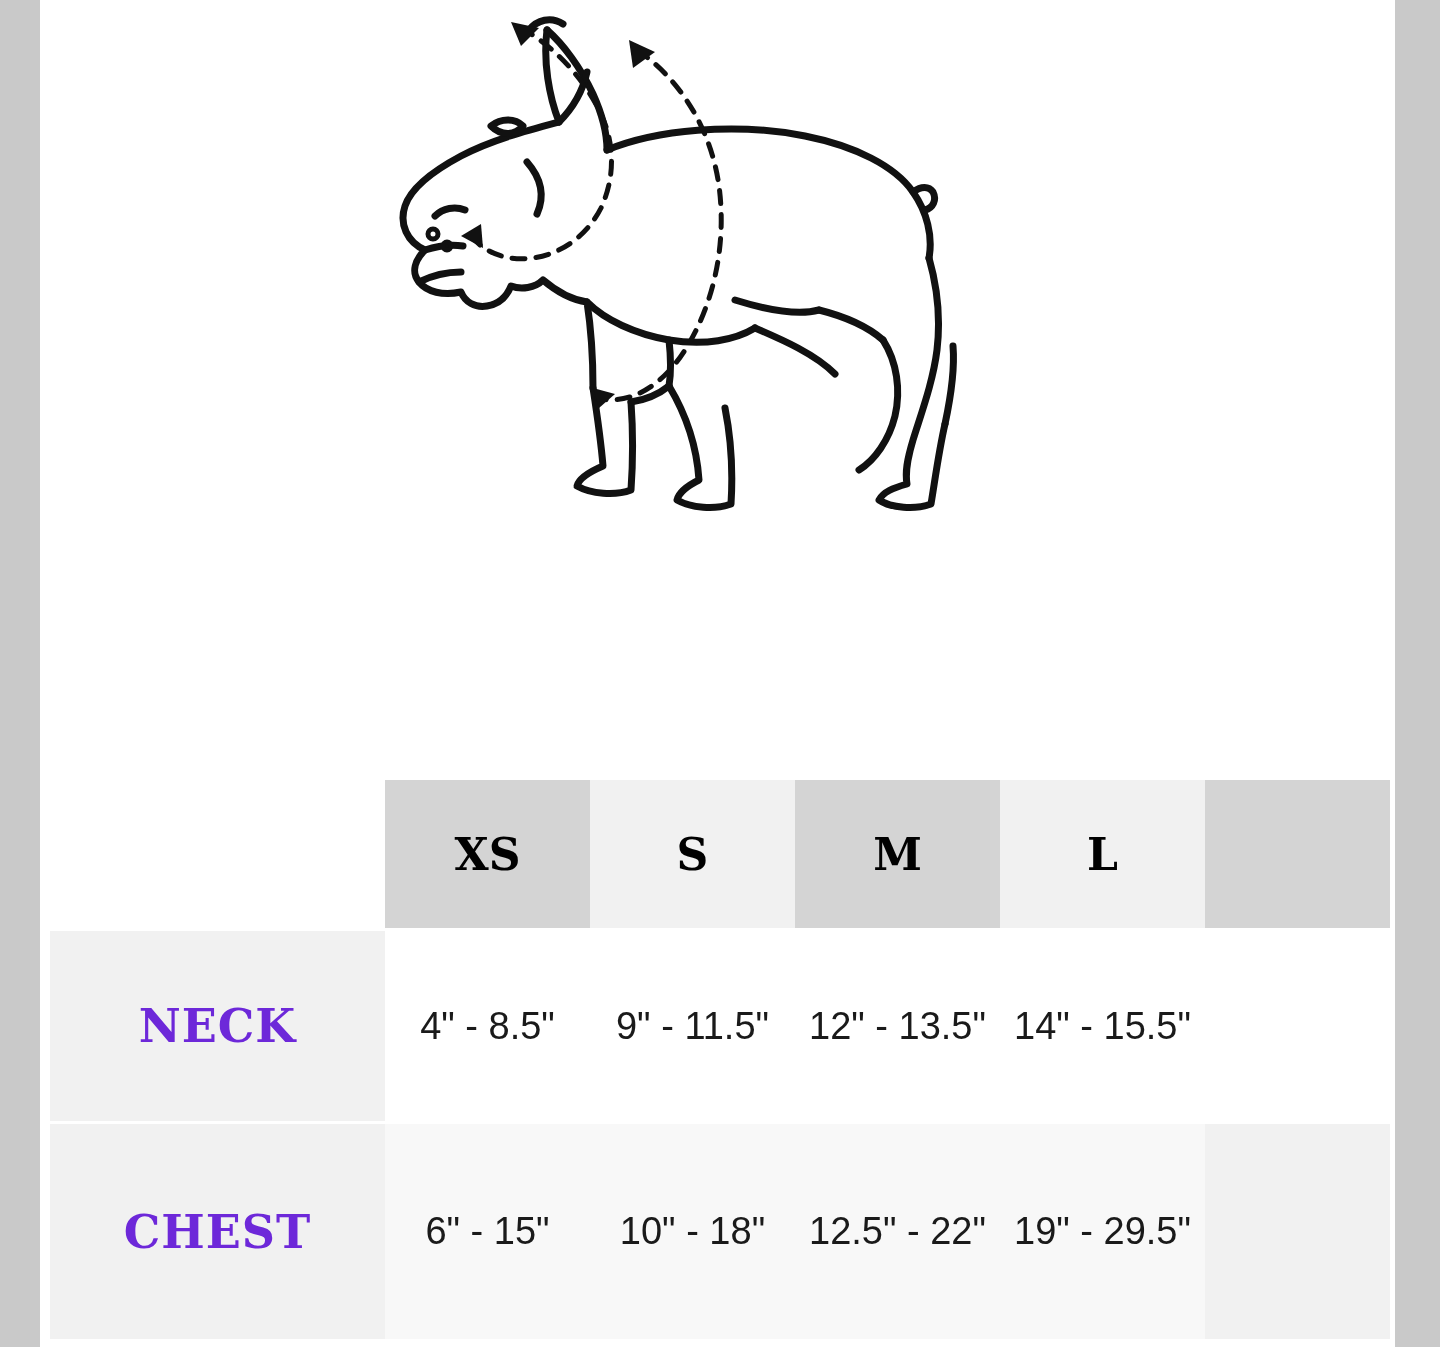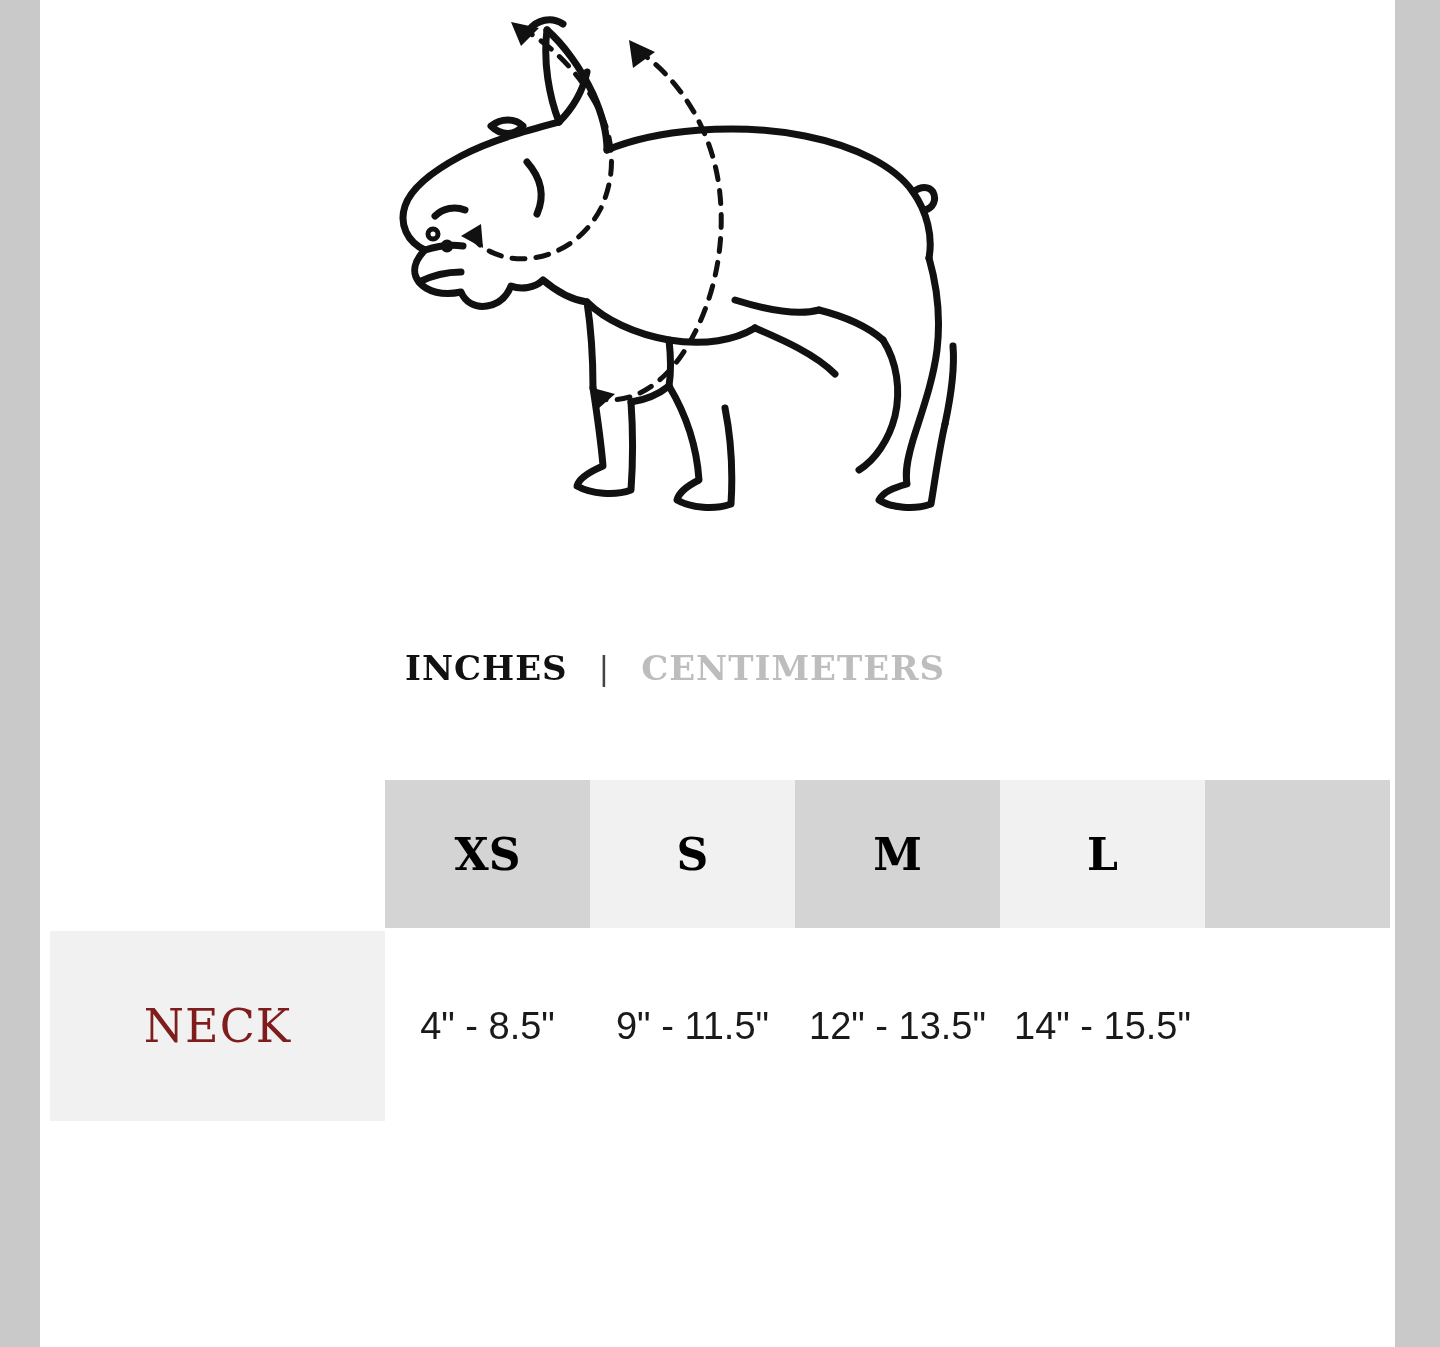--- a/index.html
+++ b/index.html
@@ -91,23 +91,23 @@
     font-size: 44px;
     color: #000000;
     height: 148px;
   }
   .hdr-shade-dark { background: #d4d4d4; }
   .hdr-shade-light { background: #f1f1f1; }
   .hdr-pad { background: #d4d4d4; }
 
   .row-label {
     font-family: "DejaVu Serif", serif;
-    font-weight: normal;
+    font-weight: bold;
     font-size: 46px;
-    color: #7f1d1d;
+    color: #6d28d9;
     background: #f1f1f1;
     letter-spacing: 1px;
   }
   .cell {
     font-family: "Liberation Sans", sans-serif;
     font-size: 38px;
     color: #1a1a1a;
     line-height: 1.28;
     background: #ffffff;
     padding: 18px 6px;
@@ -173,25 +173,20 @@
       </g>
       <g fill="#111111">
         <path d="M196 12 L224 18 L206 36 Z"></path>
         <path d="M146 226 L166 214 L168 238 Z"></path>
         <path d="M314 30 L340 42 L318 58 Z"></path>
         <path d="M278 378 L300 384 L284 398 Z"></path>
       </g>
     </svg>
   </div>
 
-  <div class="unit-toggle">
-    <span class="unit unit-active">INCHES</span>
-    <span class="unit unit-sep">|</span>
-    <span class="unit unit-inactive">CENTIMETERS</span>
-  </div>
 
   <div class="table-wrap">
     <table class="size-table">
       <colgroup>
         <col class="c-label">
         <col class="c-size">
         <col class="c-size">
         <col class="c-size">
         <col class="c-size">
         <col class="c-pad">
@@ -208,17 +203,25 @@
       </thead>
       <tbody>
         <tr class="row-neck">
           <td class="row-label divider">NECK</td>
           <td class="cell divider">4" - 8.5"</td>
           <td class="cell divider">9" - 11.5"</td>
           <td class="cell divider">12" - 13.5"</td>
           <td class="cell divider">14" - 15.5"</td>
           <td class="pad-cell divider"></td>
         </tr>
+        <tr class="row-chest">
+          <td class="row-label divider">CHEST</td>
+          <td class="cell cell-shade divider">6" - 15"</td>
+          <td class="cell cell-shade divider">10" - 18"</td>
+          <td class="cell cell-shade divider">12.5" - 22"</td>
+          <td class="cell cell-shade divider">19" - 29.5"</td>
+          <td class="pad-cell-shade divider"></td>
+        </tr>
       </tbody>
     </table>
   </div>
 
 </div>
 
 </body></html>

